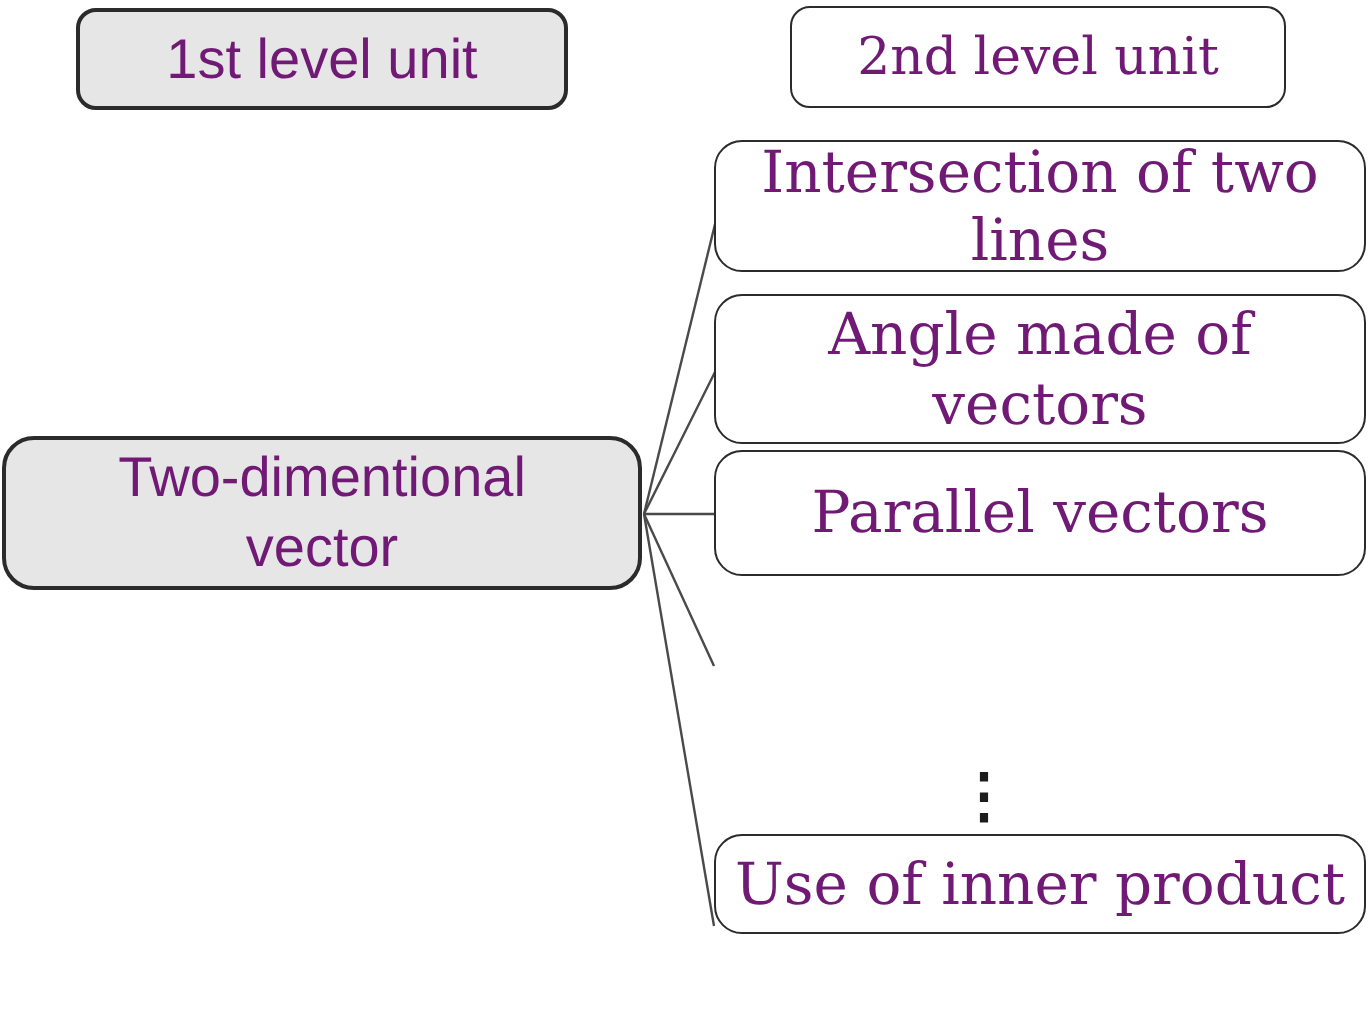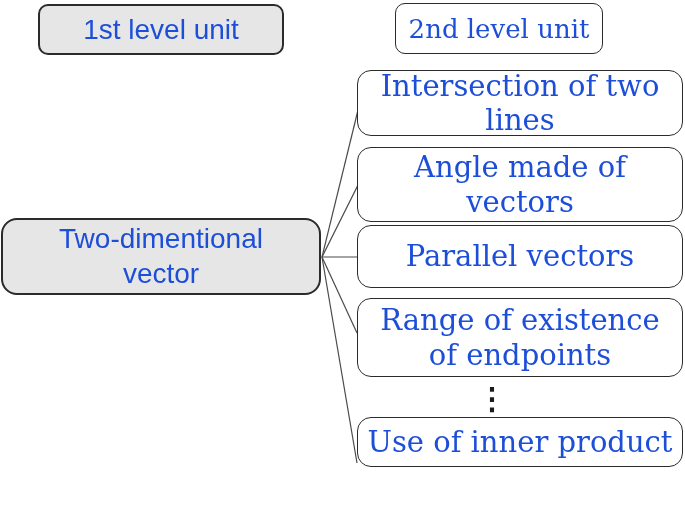--- a/index.html
+++ b/index.html
@@ -22,41 +22,41 @@
     height: 508px;
     pointer-events: none;
   }
   .box {
     position: absolute;
     box-sizing: border-box;
     display: flex;
     align-items: center;
     justify-content: center;
     text-align: center;
-    color: #1d4ed8;
+    color: #701a75;
   }
   .gray-box {
     background: #e6e6e6;
     border: 2px solid #2b2b2b;
     font-family: "Liberation Sans", sans-serif;
   }
   .white-box {
     background: #ffffff;
     border: 1.7px solid #2b2b2b;
     font-family: "DejaVu Serif", "Liberation Serif", serif;
   }
   .header-box-1 {
     left: 38px; top: 4px;
     width: 246px; height: 51px;
     border-radius: 10px;
     font-size: 28px;
   }
   .header-box-2 {
     left: 395px; top: 3px;
-    width: 208px; height: 51px;
+    width: 248px; height: 51px;
     border-radius: 10px;
     font-size: 26px;
   }
   .root-box {
     left: 1px; top: 218px;
     width: 320px; height: 77px;
     border-radius: 16px;
     font-size: 28px;
     line-height: 1.22;
   }
@@ -122,23 +122,20 @@
   </div>
 
   <div class="box white-box child-box child-1">
     <span>Angle made of vectors</span>
   </div>
 
   <div class="box white-box child-box child-2">
     <span>Parallel vectors</span>
   </div>
 
-  <div class="box white-box child-box child-3">
-    <span>Range of existence of endpoints</span>
-  </div>
 
   <div class="ellipsis">⋮</div>
 
   <div class="box white-box child-box child-4">
     <span>Use of inner product</span>
   </div>
 
 </div>
 
 </body></html>

